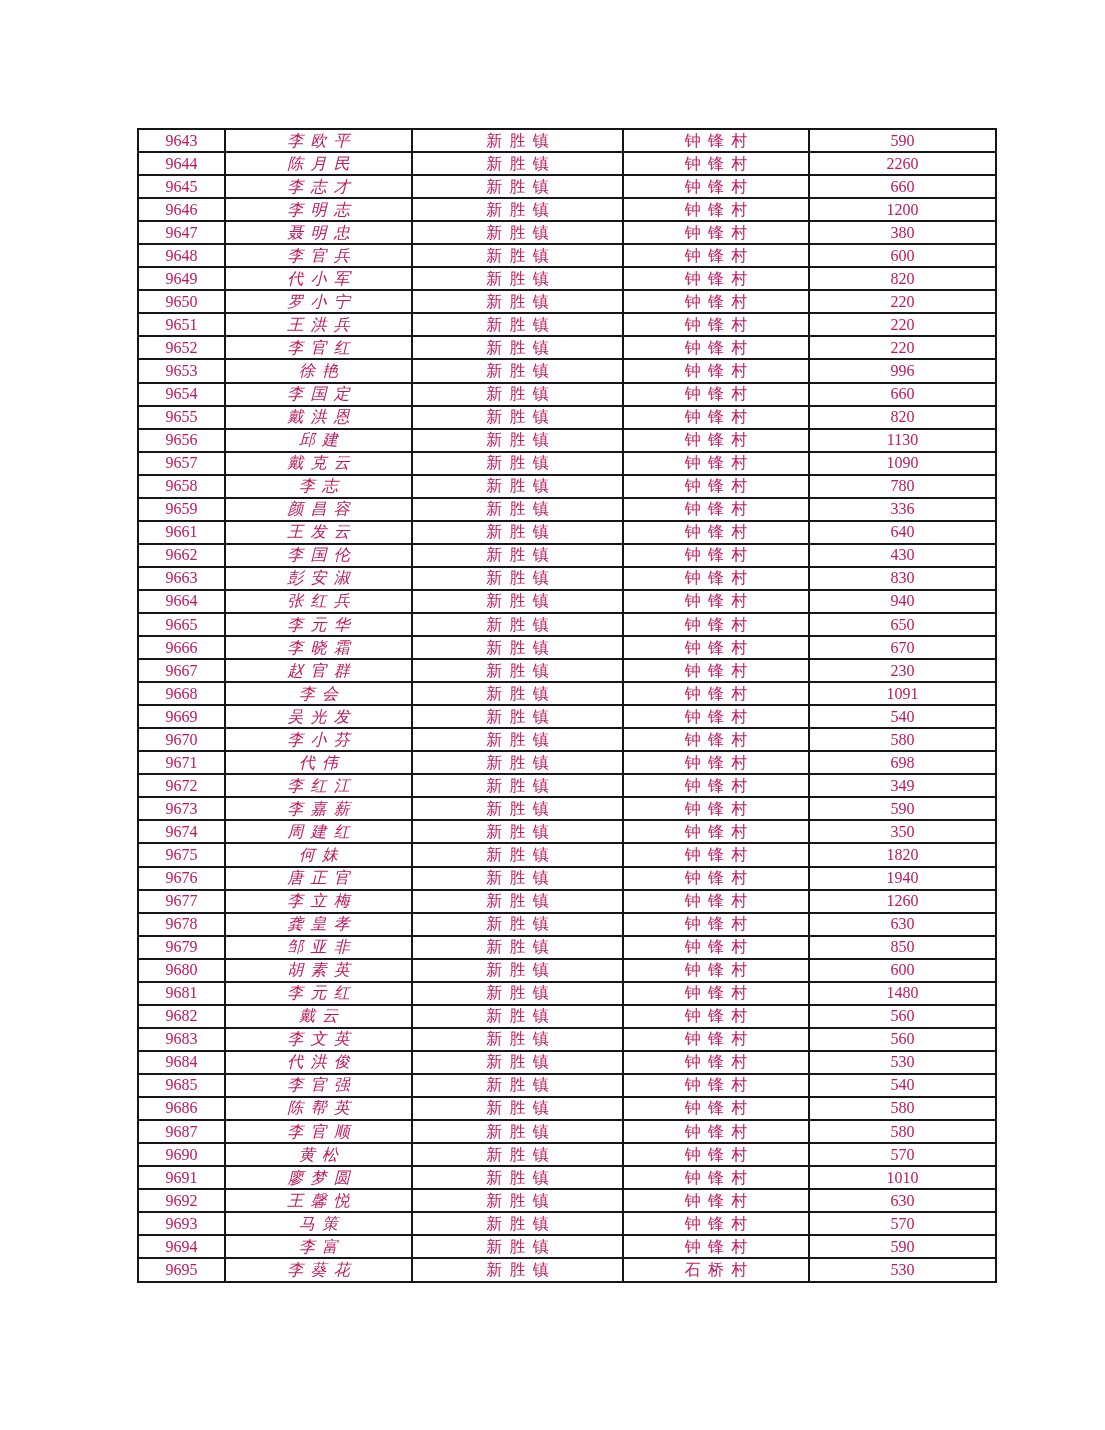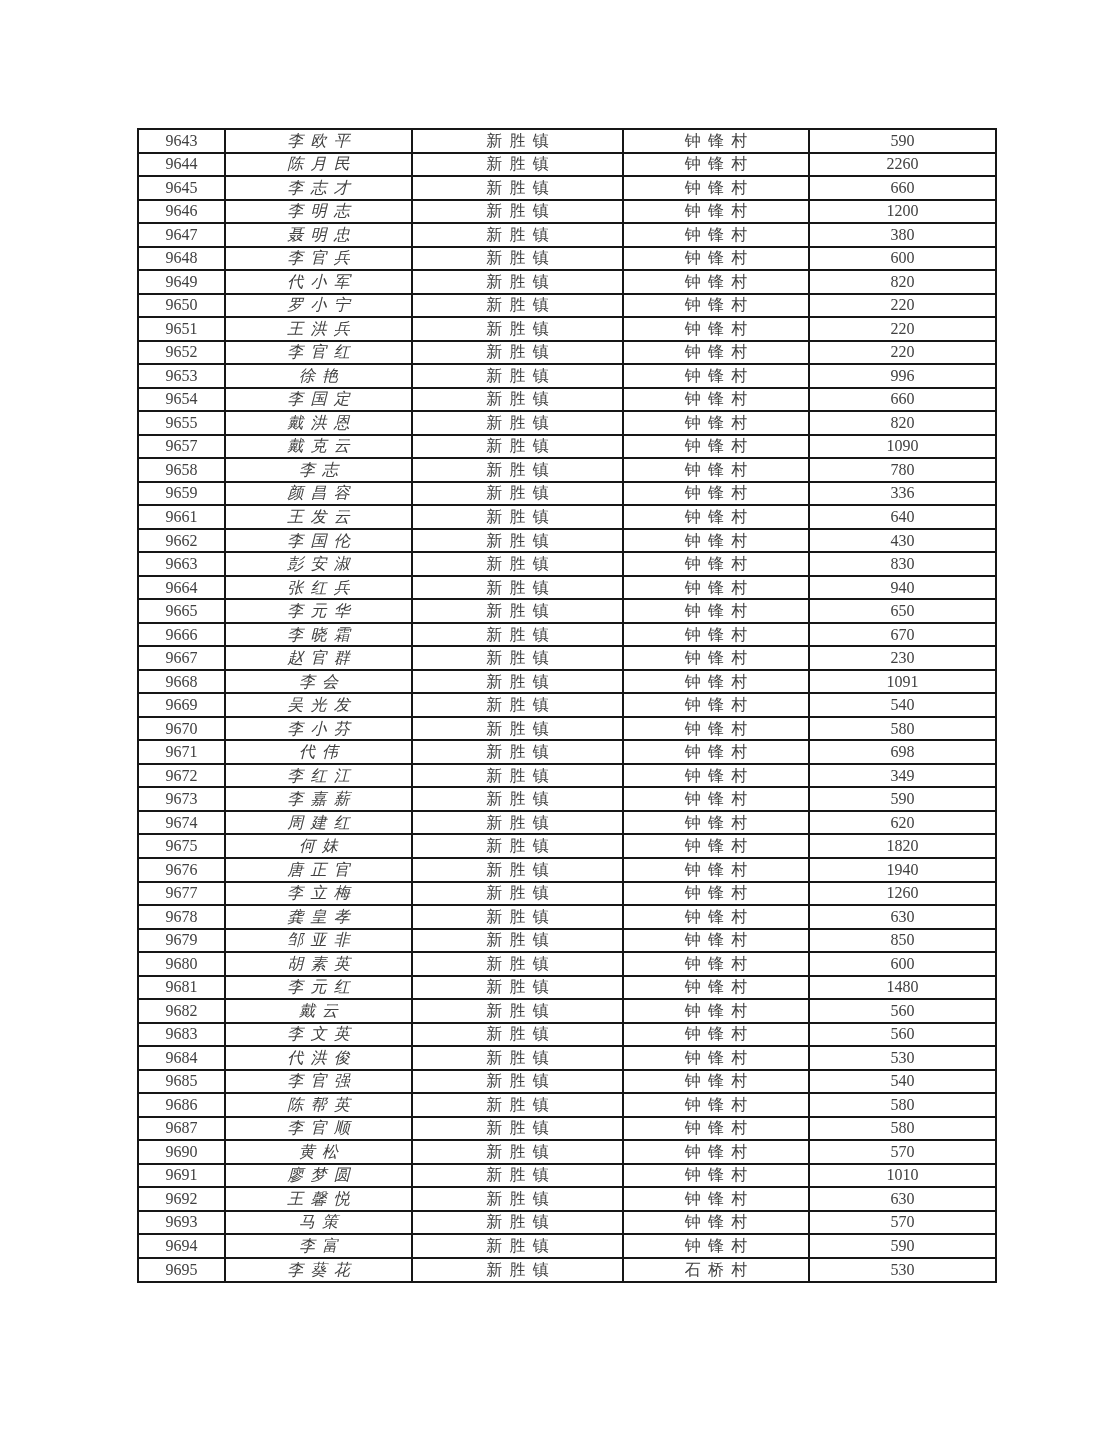--- a/index.html
+++ b/index.html
@@ -7,21 +7,21 @@
     padding: 0;
     background: #888;
   }
   .page {
     position: relative;
     width: 1105px;
     height: 1430px;
     background: #ffffff;
     overflow: hidden;
     font-family: "Liberation Serif", "DejaVu Serif", serif;
-    color: #404040;
+    color: #be185d;
   }
   table.roster-table {
     position: absolute;
     left: 137px;
     top: 128px;
     width: 848px;
     height: 1155px;
     border-collapse: collapse;
     table-layout: fixed;
   }
@@ -141,20 +141,27 @@
           <td class="c-amount">660</td>
         </tr>
         <tr>
           <td class="c-id">9655</td>
           <td class="c-name"><span>戴洪恩</span></td>
           <td class="c-town"><span>新胜镇</span></td>
           <td class="c-village"><span>钟锋村</span></td>
           <td class="c-amount">820</td>
         </tr>
         <tr>
+          <td class="c-id">9656</td>
+          <td class="c-name"><span>邱建</span></td>
+          <td class="c-town"><span>新胜镇</span></td>
+          <td class="c-village"><span>钟锋村</span></td>
+          <td class="c-amount">1130</td>
+        </tr>
+        <tr>
           <td class="c-id">9657</td>
           <td class="c-name"><span>戴克云</span></td>
           <td class="c-town"><span>新胜镇</span></td>
           <td class="c-village"><span>钟锋村</span></td>
           <td class="c-amount">1090</td>
         </tr>
         <tr>
           <td class="c-id">9658</td>
           <td class="c-name"><span>李志</span></td>
           <td class="c-town"><span>新胜镇</span></td>
@@ -257,21 +264,21 @@
           <td class="c-name"><span>李嘉薪</span></td>
           <td class="c-town"><span>新胜镇</span></td>
           <td class="c-village"><span>钟锋村</span></td>
           <td class="c-amount">590</td>
         </tr>
         <tr>
           <td class="c-id">9674</td>
           <td class="c-name"><span>周建红</span></td>
           <td class="c-town"><span>新胜镇</span></td>
           <td class="c-village"><span>钟锋村</span></td>
-          <td class="c-amount">620</td>
+          <td class="c-amount">350</td>
         </tr>
         <tr>
           <td class="c-id">9675</td>
           <td class="c-name"><span>何妹</span></td>
           <td class="c-town"><span>新胜镇</span></td>
           <td class="c-village"><span>钟锋村</span></td>
           <td class="c-amount">1820</td>
         </tr>
         <tr>
           <td class="c-id">9676</td>

